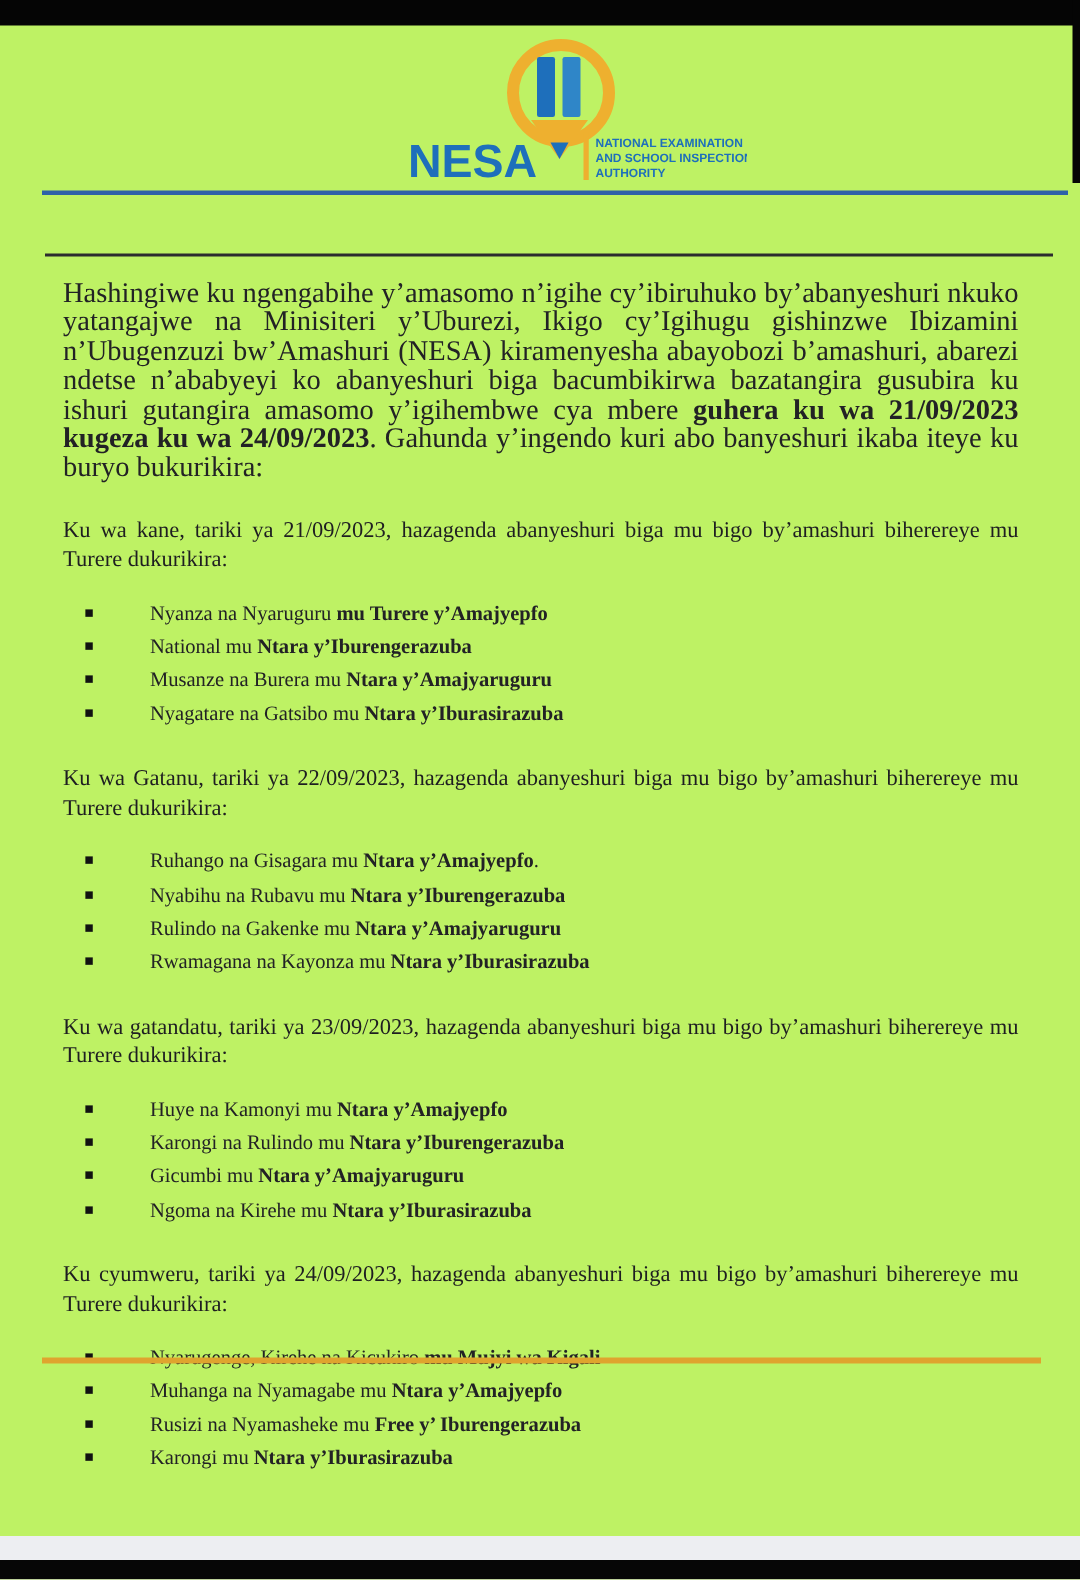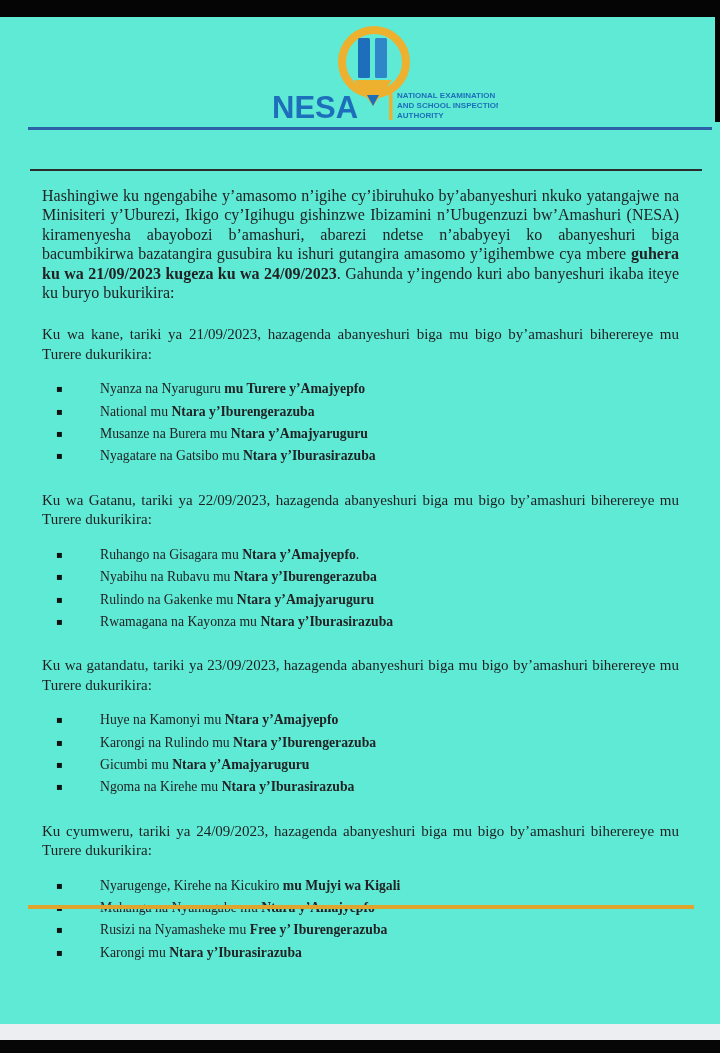--- a/index.html
+++ b/index.html
@@ -1,18 +1,18 @@
 <!DOCTYPE html>
 <html><head>
 <meta charset="utf-8">
 <style>
   html,body{margin:0;padding:0;background:#e9e9ec;}
   .page{
     position:relative;width:720px;height:1053px;margin:0 auto;
-    background:#5eead4;overflow:hidden;
+    background:#bef264;overflow:hidden;
     font-family:"Liberation Serif",serif;color:#232324;
   }
   
   .bar-top{position:absolute;top:0;left:0;width:720px;height:17px;background:#050505;}
   .bar-right{position:absolute;top:0;left:715px;width:5px;height:122px;background:#050505;}
   .bar-gray{position:absolute;top:1024px;left:0;width:720px;height:16px;background:#edeef2;}
   .bar-bottom{position:absolute;top:1040px;left:0;width:720px;height:13px;background:#060606;}
 
   
   .logo{position:absolute;top:26px;left:268px;width:230px;height:104px;}
@@ -23,21 +23,21 @@
   .rule-gold{position:absolute;top:905px;left:28px;width:666px;height:4px;background:#dfa42e;}
 
   .title{
     position:absolute;top:133px;left:30px;width:660px;
     text-align:center;font-weight:bold;font-size:13.8px;line-height:17.5px;
     white-space:pre-wrap;color:#1d1d20;
   }
 
   .content{position:absolute;top:186px;left:42px;width:637px;}
   .intro{
-    margin:0;text-align:justify;font-size:16px;line-height:19.4px;color:#222225;
+    margin:0;text-align:justify;font-size:19px;line-height:19.4px;color:#222225;
   }
   .sec-heading{
     margin:23px 0 0 0;text-align:justify;font-weight:normal;
     font-size:15px;line-height:19.4px;color:#1e1e21;
   }
   ul.day-list{list-style:none;margin:14px 0 0 0;padding:0;}
   ul.day-list li{
     position:relative;padding-left:58px;font-size:13.7px;line-height:22.4px;color:#222225;
   }
   ul.day-list li .bullet{

